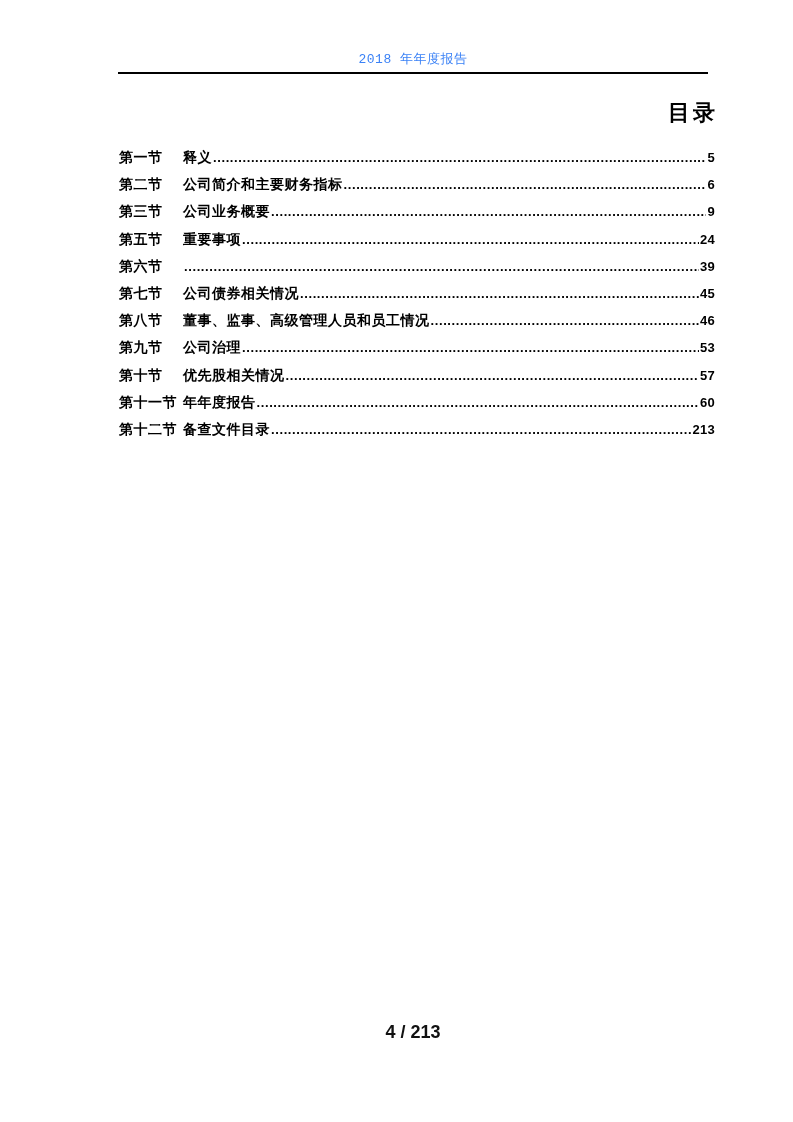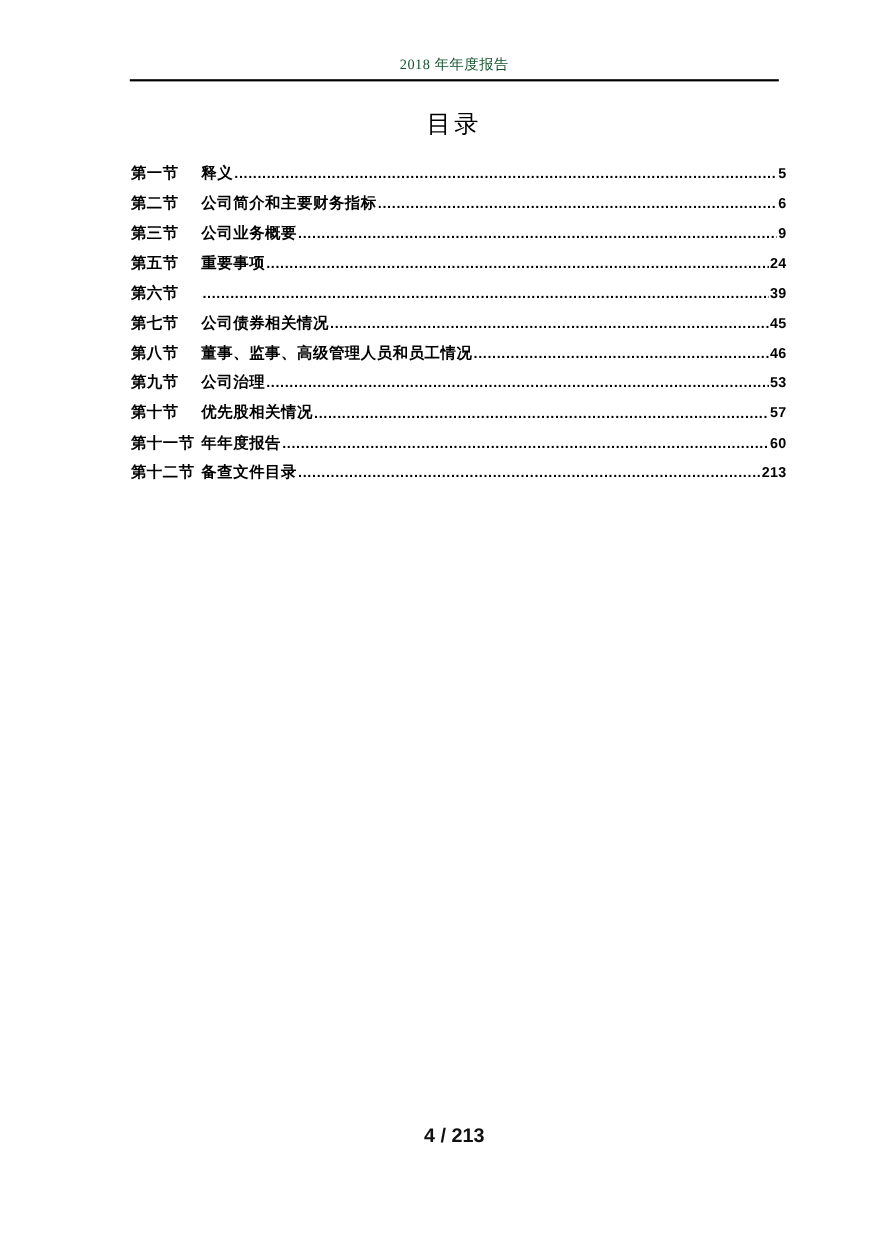--- a/index.html
+++ b/index.html
@@ -18,43 +18,43 @@
   }
   
   .doc-header {
     position: absolute; left: 118px; top: 0;
     width: 590px; height: 74px;
     display: flex; align-items: flex-end; justify-content: center;
     border-bottom: 2px solid #000000;
     padding-bottom: 4px;
   }
   .doc-header .header-text {
-    font-family: Liberation Serif, serif;
-    font-size: 13px; color: #14532d;
+    font-family: Liberation Mono, monospace;
+    font-size: 13px; color: #3b82f6;
     letter-spacing: 0.5px;
     white-space: nowrap;
   }
   
   .toc-title {
-    position: absolute; left: 118px; top: 98px;
+    position: absolute; left: 128px; top: 98px;
     width: 590px;
-    text-align: center;
-    font-size: 22px; font-weight: normal;
+    text-align: right;
+    font-size: 22px; font-weight: bold;
     letter-spacing: 3px;
     color: #000000;
   }
   
   .toc-list {
     position: absolute; left: 119px; top: 144px;
     width: 596px;
   }
   .toc-row {
     height: 27.2px;
     display: flex;
-    align-items: flex-end;
+    align-items: center;
     font-size: 14px; font-weight: bold;
     line-height: 27.2px;
     white-space: nowrap;
     cursor: pointer;
   }
   .toc-row .sec {
     flex: 0 0 64px;
     letter-spacing: 0.5px;
   }
   .toc-row .ttl {

